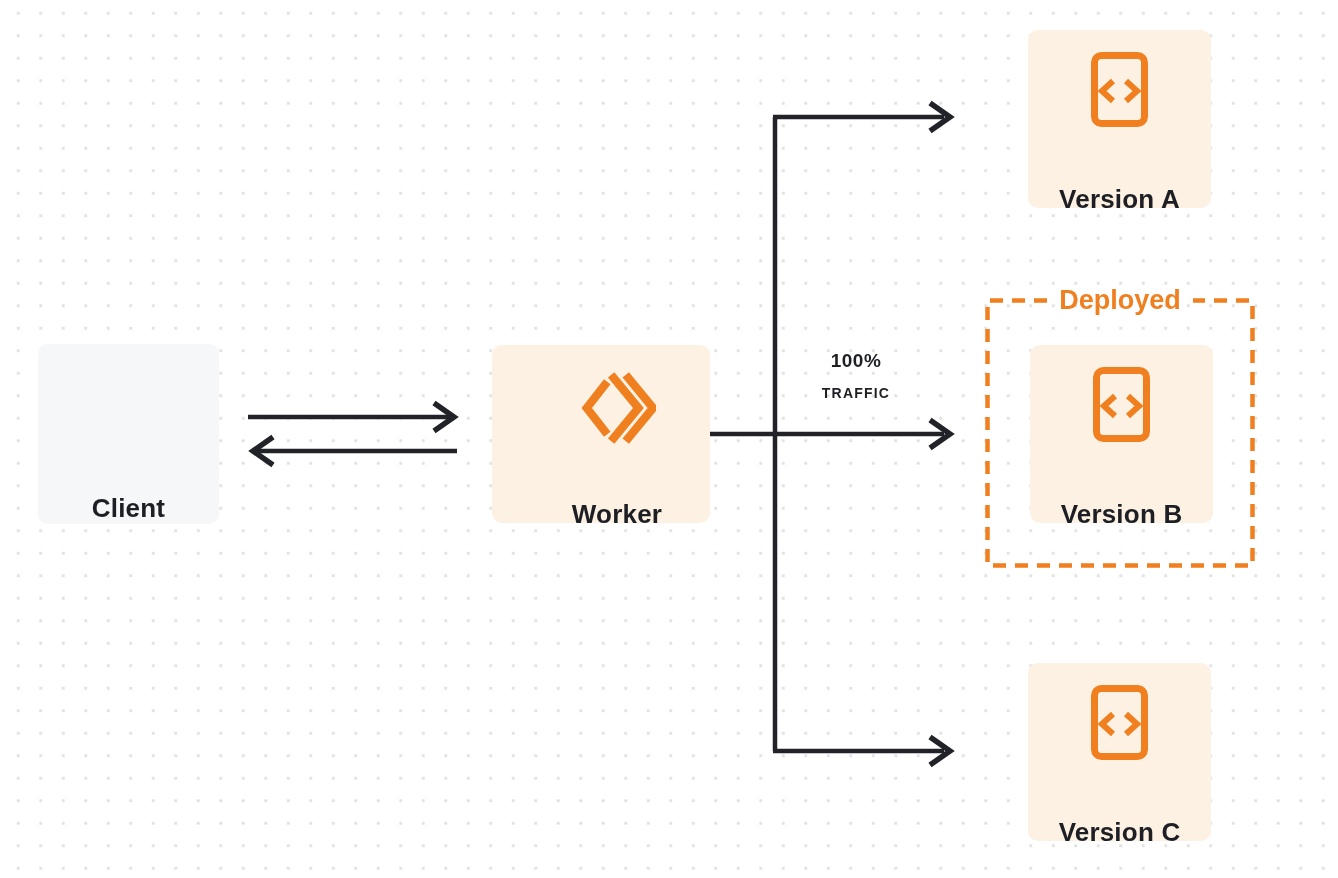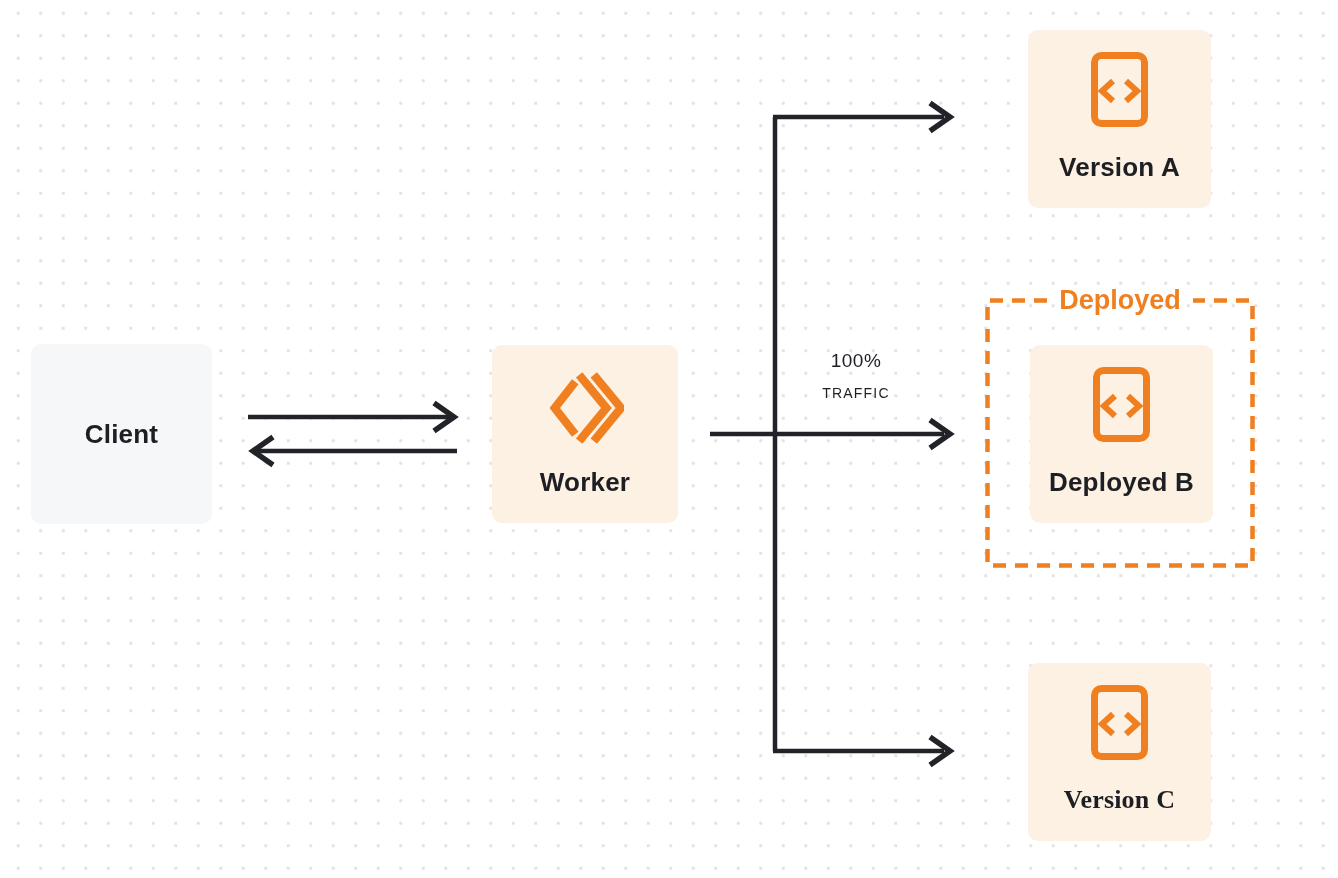--- a/index.html
+++ b/index.html
@@ -34,47 +34,50 @@
     align-items: center;
     justify-content: center;
   }
   .node-label {
     font-size: 26px;
     font-weight: bold;
     color: #1d1f24;
     letter-spacing: 0.2px;
   }
   .client-box {
-    left: 31px;
+    left: 38px;
     top: 344px;
     width: 181px;
     height: 180px;
     background: #f6f7f8;
+    justify-content: flex-end;
   }
   .cream {
     background: #fcf1e2;
+    gap: 32px;
   }
   .worker-box {
     left: 492px;
     top: 345px;
     width: 186px;
     height: 178px;
     justify-content: flex-start;
+    padding-left: 32px;
   }
   .worker-box .icon-wrap { margin-top: 25px; }
   .worker-box .node-label { margin-top: 21px; }
   .version-box {
     width: 183px;
     height: 178px;
     justify-content: flex-start;
   }
   .version-box .icon-wrap { margin-top: 22px; }
   .version-box .node-label { margin-top: 25px; }
   .version-a { left: 1028px; top: 30px; }
-  .version-c { left: 1028px; top: 663px; font-family: Liberation Serif, serif; }
+  .version-c { left: 1028px; top: 663px; }
   .version-b-inner { left: 45px; top: 47px; position: absolute; }
   .deployed-frame {
     position: absolute;
     left: 985px;
     top: 298px;
     width: 270px;
     height: 270px;
   }
   .deployed-frame > svg {
     position: absolute;
@@ -90,21 +93,21 @@
     color: #ef7f1f;
     white-space: nowrap;
   }
   .traffic-label {
     position: absolute;
     left: 796px;
     top: 350px;
     width: 120px;
     text-align: center;
     color: #1d1f24;
-    font-weight: normal;
+    font-weight: bold;
   }
   .traffic-line1 {
     font-size: 19px;
     letter-spacing: 0.5px;
   }
   .traffic-line2 {
     margin-top: 13px;
     font-size: 14px;
     letter-spacing: 1.2px;
   }
@@ -185,21 +188,21 @@
     <span class="deployed-label">Deployed</span>
 
     <div class="node cream version-box version-b-inner">
       <span class="icon-wrap">
         <svg width="57" height="75" viewBox="0 0 57 75" fill="none" stroke="#ef7f1f" stroke-linejoin="miter">
           <rect x="3.5" y="3.5" width="50" height="68" rx="7" stroke-width="7"></rect>
           <polyline points="22,29 11,39 22,49" stroke-width="6"></polyline>
           <polyline points="35,29 46,39 35,49" stroke-width="6"></polyline>
         </svg>
       </span>
-      <span class="node-label">Deployed B</span>
+      <span class="node-label">Version B</span>
     </div>
   </div>
 
   <div class="node cream version-box version-c">
     <span class="icon-wrap">
       <svg width="57" height="75" viewBox="0 0 57 75" fill="none" stroke="#ef7f1f" stroke-linejoin="miter">
         <rect x="3.5" y="3.5" width="50" height="68" rx="7" stroke-width="7"></rect>
         <polyline points="22,29 11,39 22,49" stroke-width="6"></polyline>
         <polyline points="35,29 46,39 35,49" stroke-width="6"></polyline>
       </svg>

